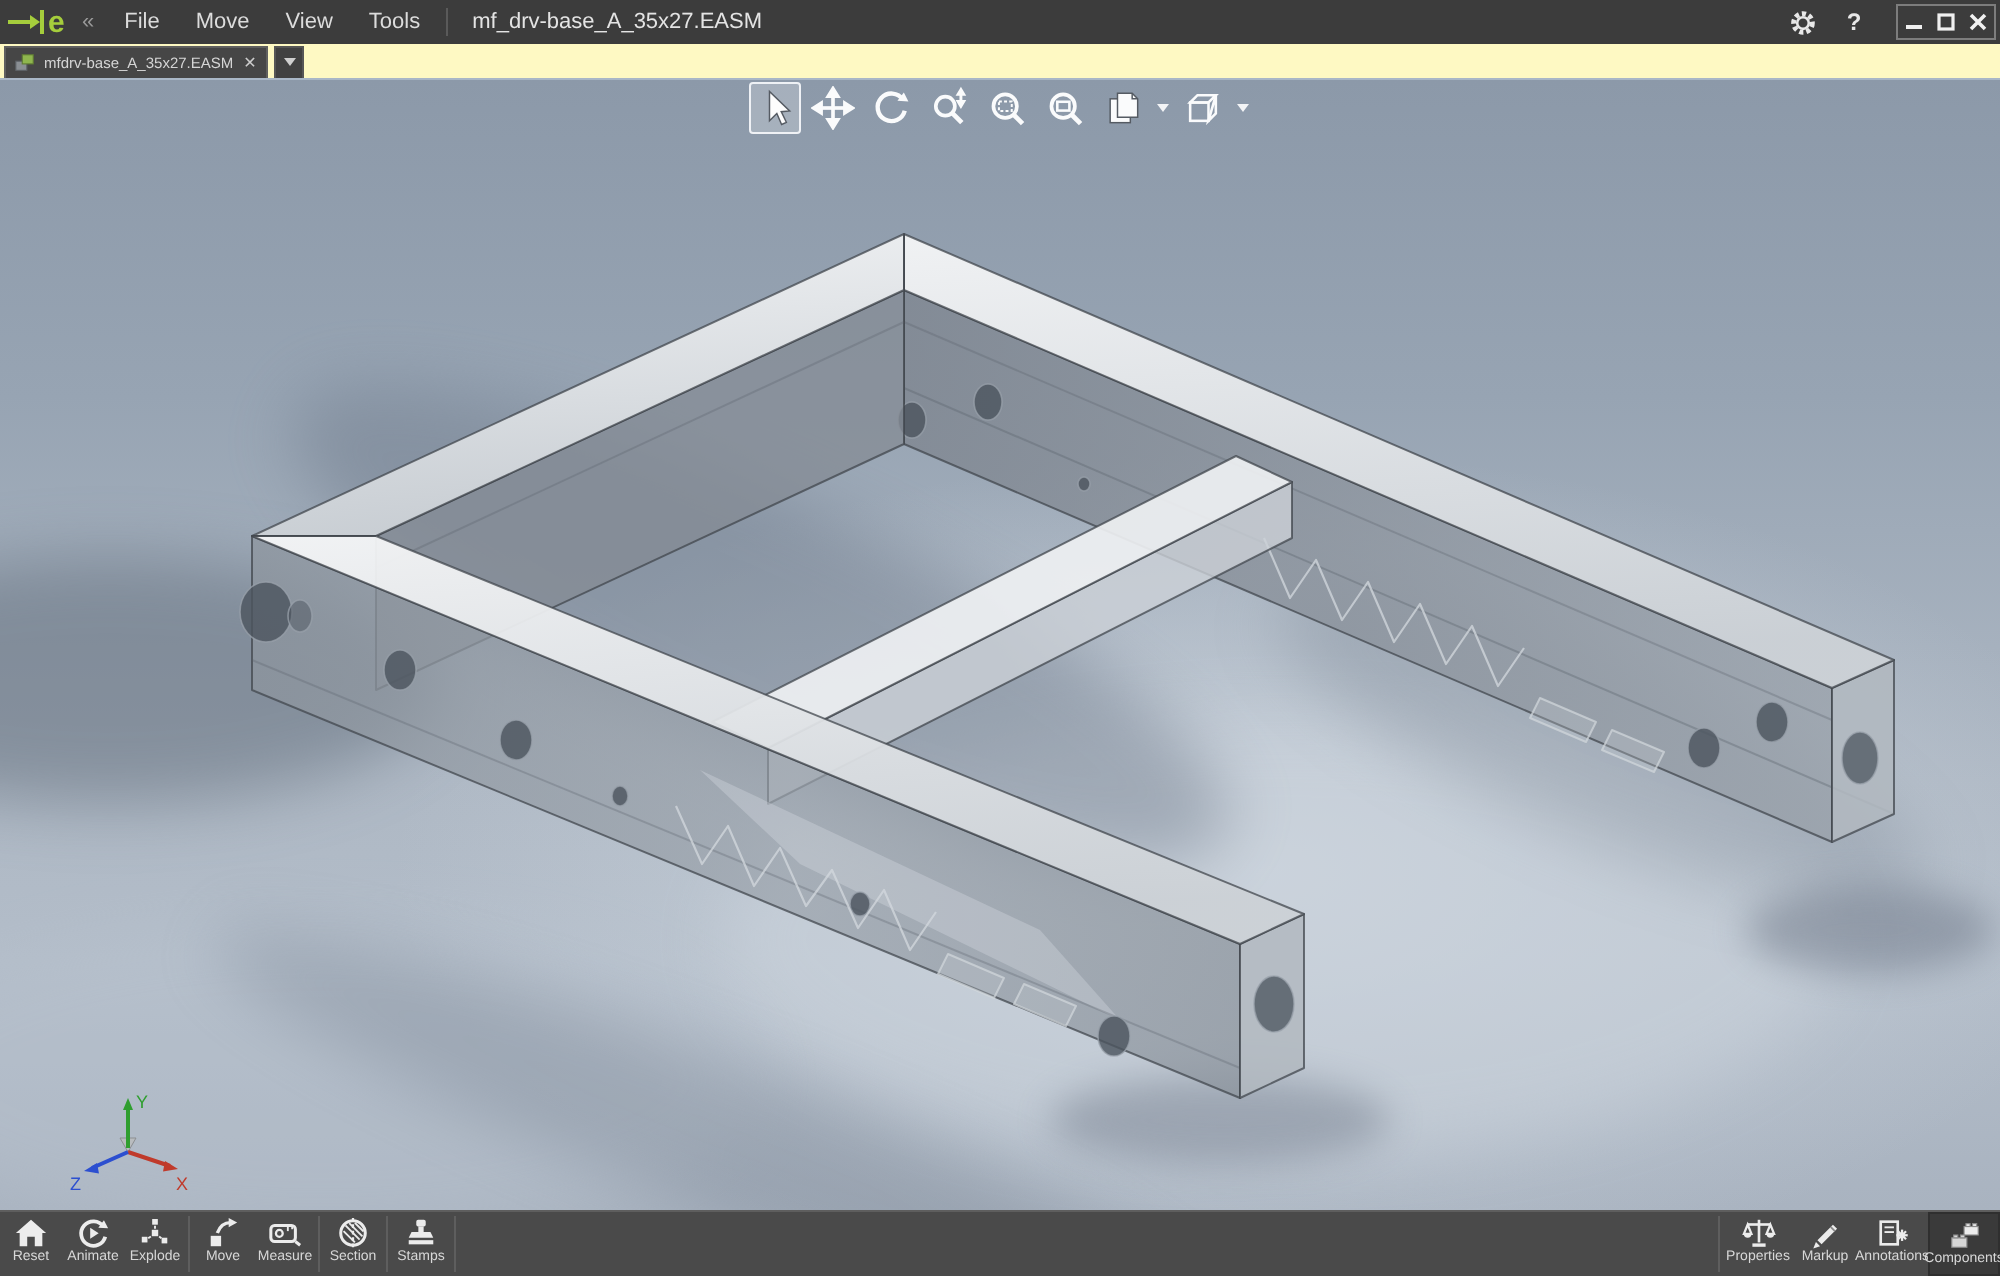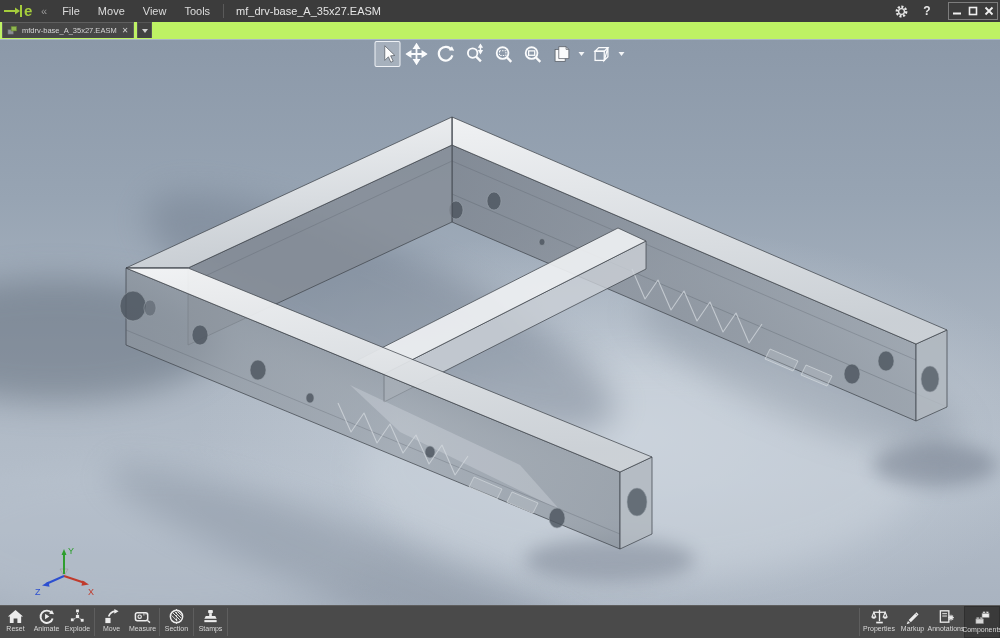--- a/index.html
+++ b/index.html
@@ -15,21 +15,21 @@
   .menu-item { padding:3px 9px; cursor:default;text-align:center; }
   .tb-sep { width:1px; height:14px; background:#5a5a5a; margin:0 4px; }
   .doc-title { padding:0 8px; color:#e4e4e4; }
   .tb-spacer { flex:1; }
   .tb-btn { width:26px; height:20px; display:flex; align-items:center; justify-content:center; color:#e8e8e8; }
   .help-q { font-size:12px; font-weight:bold; }
   .win-group { display:flex; border:1px solid #7d7d7d; margin:2px 2px 2px 8px; height:18px; }
   .win-btn { width:16px; height:16px; display:flex; align-items:center; justify-content:center; }
 
   
-  .tabbar { height:18px; background:#bef264; display:flex; align-items:flex-start; flex:0 0 auto;
+  .tabbar { height:18px; background:#fef9c3; display:flex; align-items:center; flex:0 0 auto;
     border-bottom:1px solid #a9b7c7; }
   .tab { height:16px; margin-left:2px; background:#464646; border:1px solid #5f5f5f; border-bottom:none;
     display:flex; align-items:center; padding:0 4px; color:#d5d5d5; font-size:7.5px; gap:4px; }
   .tab-close { color:#cccccc; font-size:8px; padding:0 1px; }
   .tab-drop { height:16px; width:15px; margin-left:3px; background:#414141; border:1px solid #565656;
     border-bottom:none; display:flex; align-items:center; justify-content:center; }
   .drop-tri { width:0; height:0; border-left:3px solid transparent; border-right:3px solid transparent;
     border-top:4px solid #cfcfcf; }
 
   

